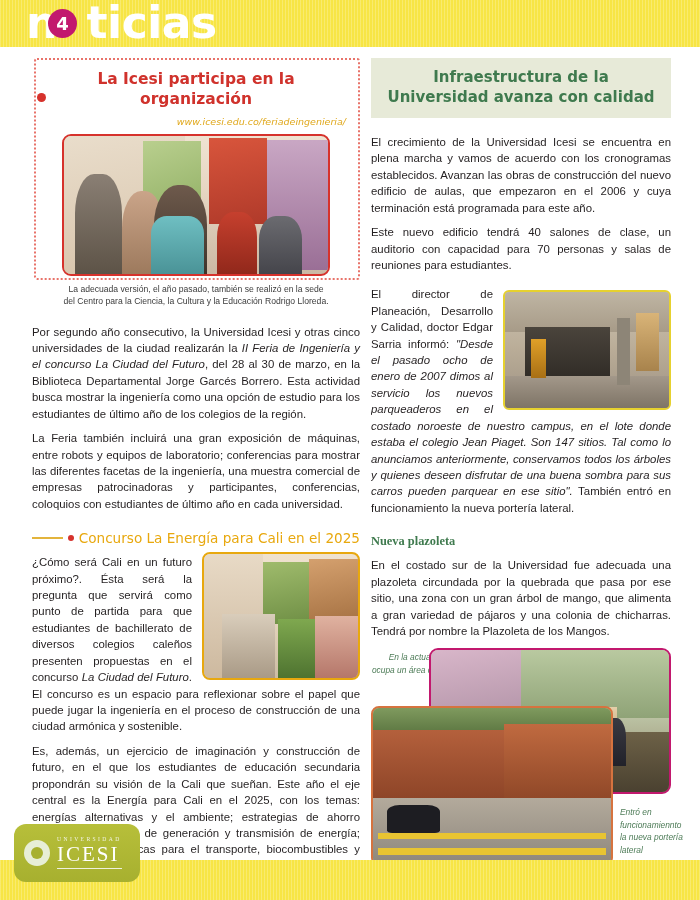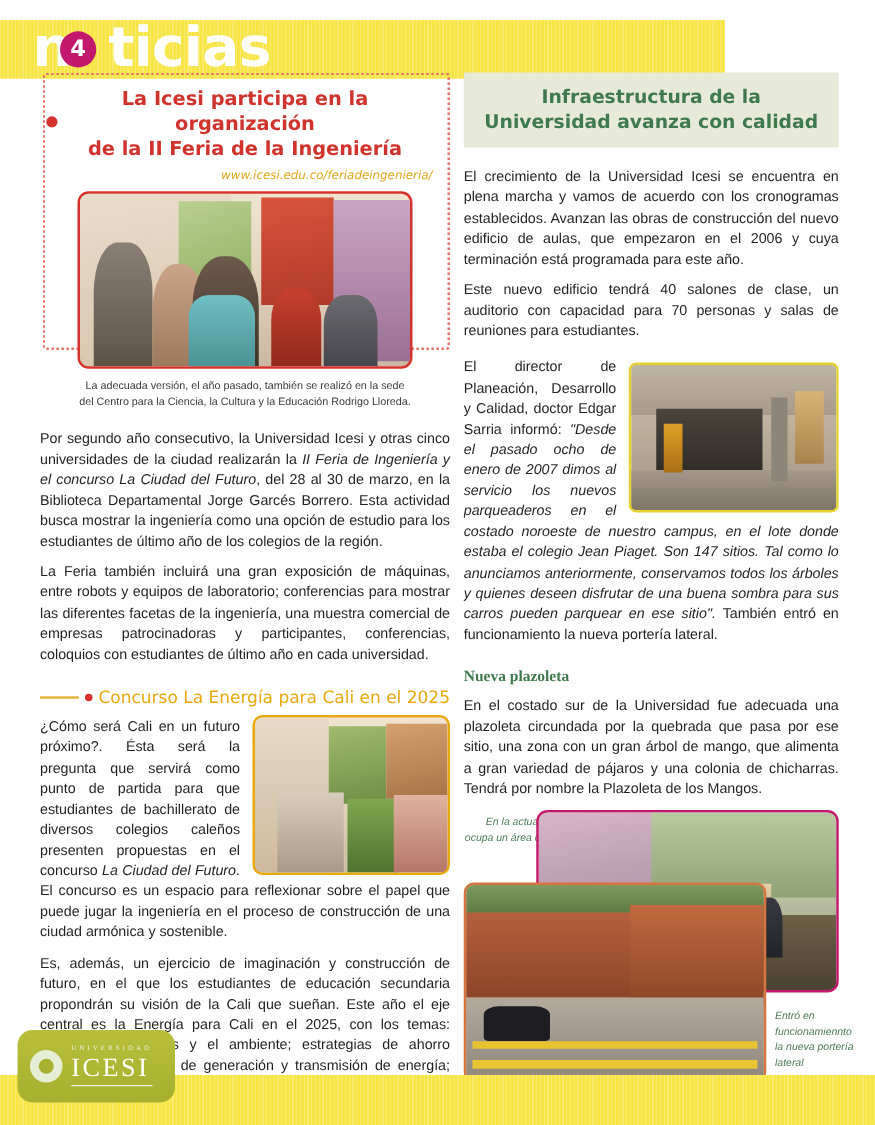--- a/index.html
+++ b/index.html
@@ -6,21 +6,21 @@
   body {
     width: 700px; height: 900px;
     background: #ffffff;
     font-family: "Liberation Sans", sans-serif;
     position: relative;
     overflow: hidden;
   }
 
   
   .banner {
-    position: absolute; left: 0; top: 16px; width: 580px; height: 47px;
+    position: absolute; left: 0; top: 0; width: 700px; height: 47px;
     background: #f7e545;
     background-image: repeating-linear-gradient(90deg,
        rgba(255,255,255,.22) 0px, rgba(255,255,255,.22) 1px,
        rgba(0,0,0,0) 1px, rgba(0,0,0,0) 3px);
   }
   .banner-word {
     position: absolute; left: 26px; top: -3px;
     font-family: "DejaVu Sans", sans-serif;
     font-size: 44px; font-weight: 700; color: #ffffff;
     letter-spacing: -0.5px;
@@ -263,21 +263,20 @@
   <div class="issue-badge">4</div>
 </div>
 
 <div class="dotted-box"></div>
 <div class="dot-marker"></div>
 
 <div class="col-left">
 
   <h1 class="feature-title">
     <span>La Icesi participa en la organización</span><br>
-    <span>de la II Feria de la Ingeniería</span>
   </h1>
 
   <div class="feature-url">www.icesi.edu.co/feriadeingenieria/</div>
 
   <div class="photo photo-feria">
     <div class="feria-a"></div>
       <div class="feria-b"></div>
       <div class="feria-c"></div>
       <div class="feria-d"></div>
     <div class="feria-p1"></div>

